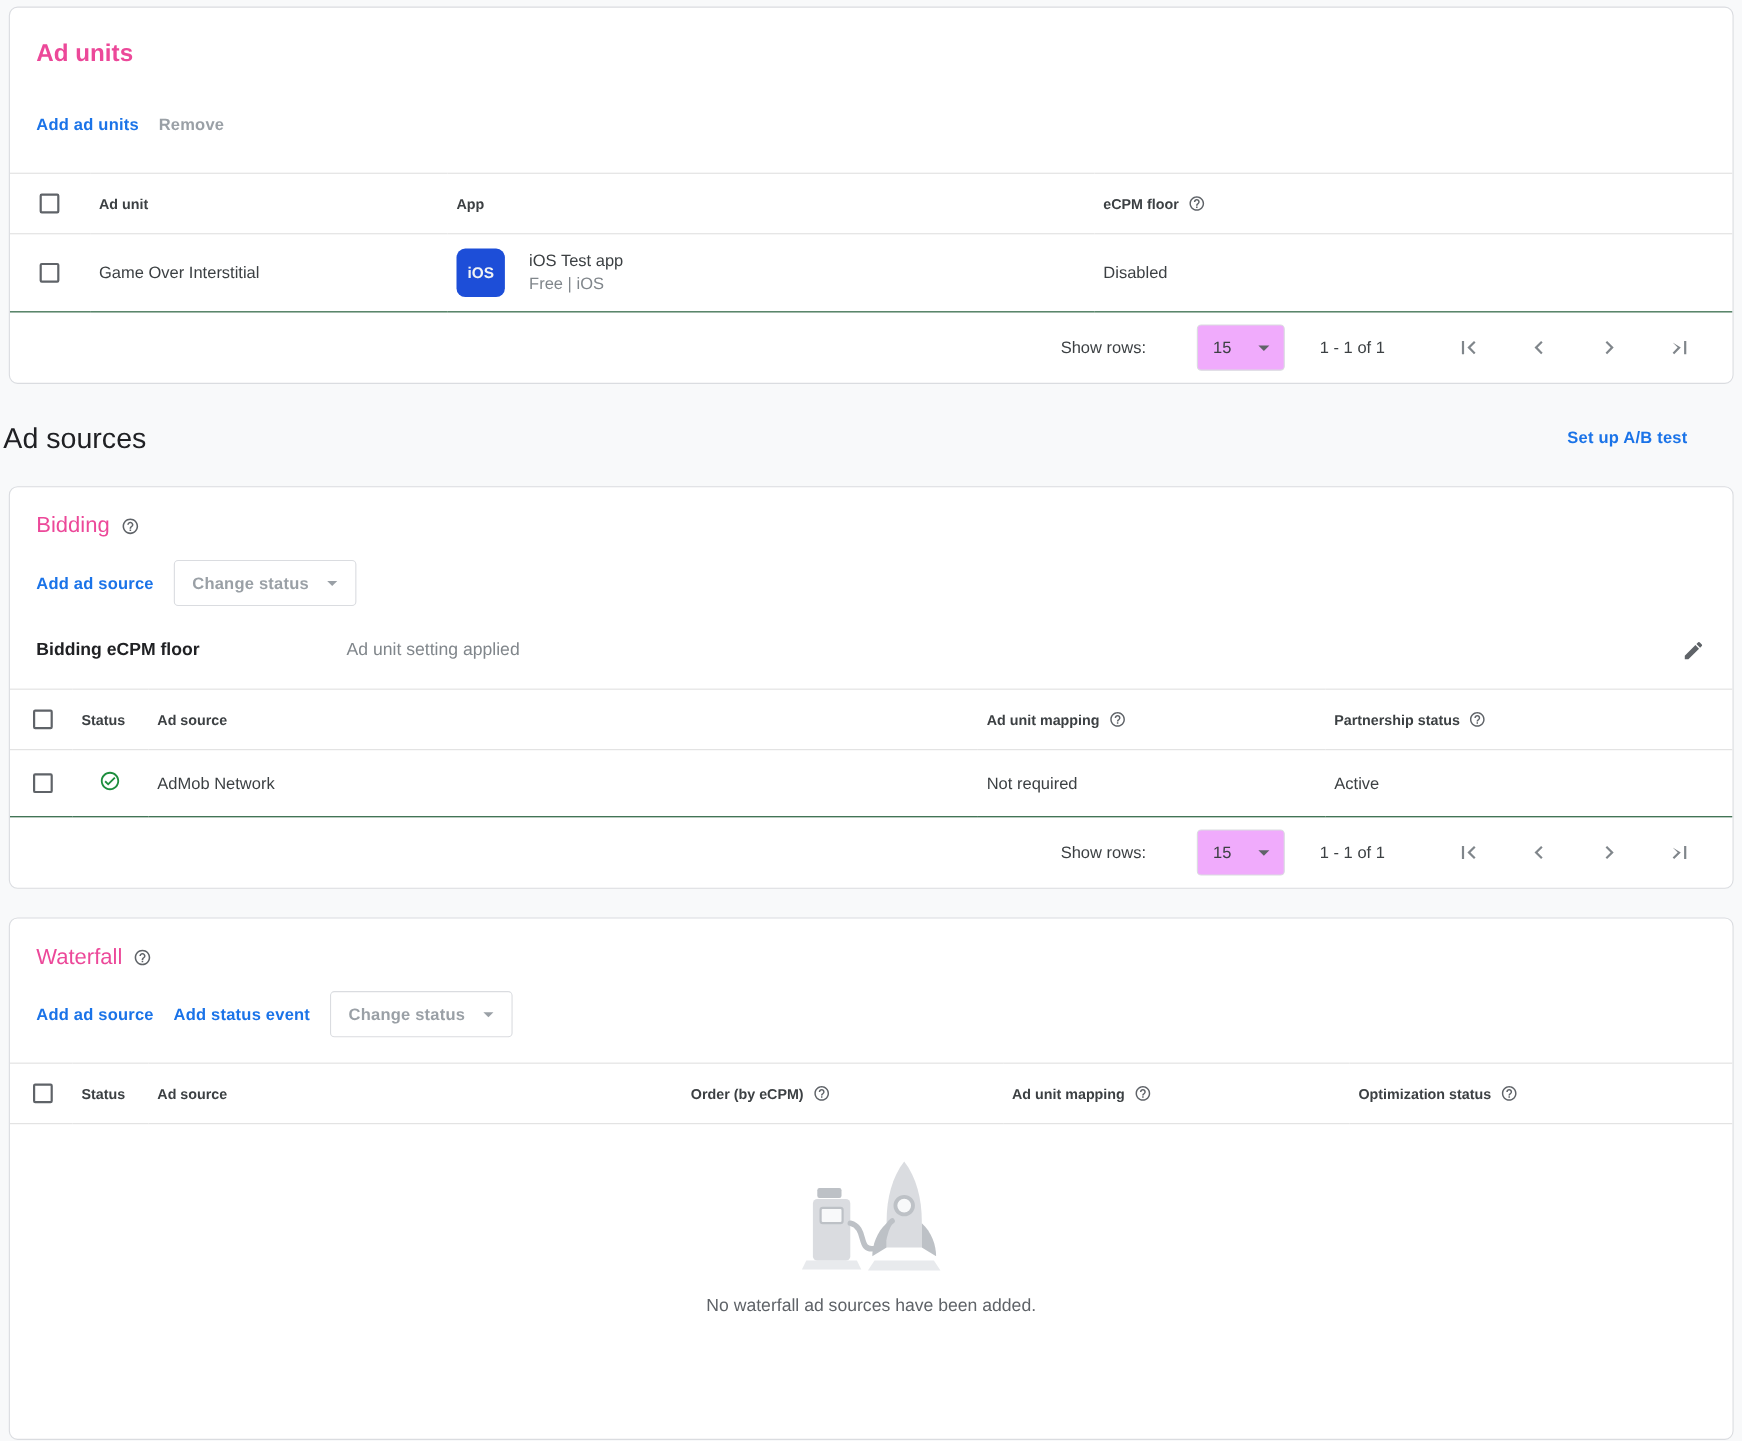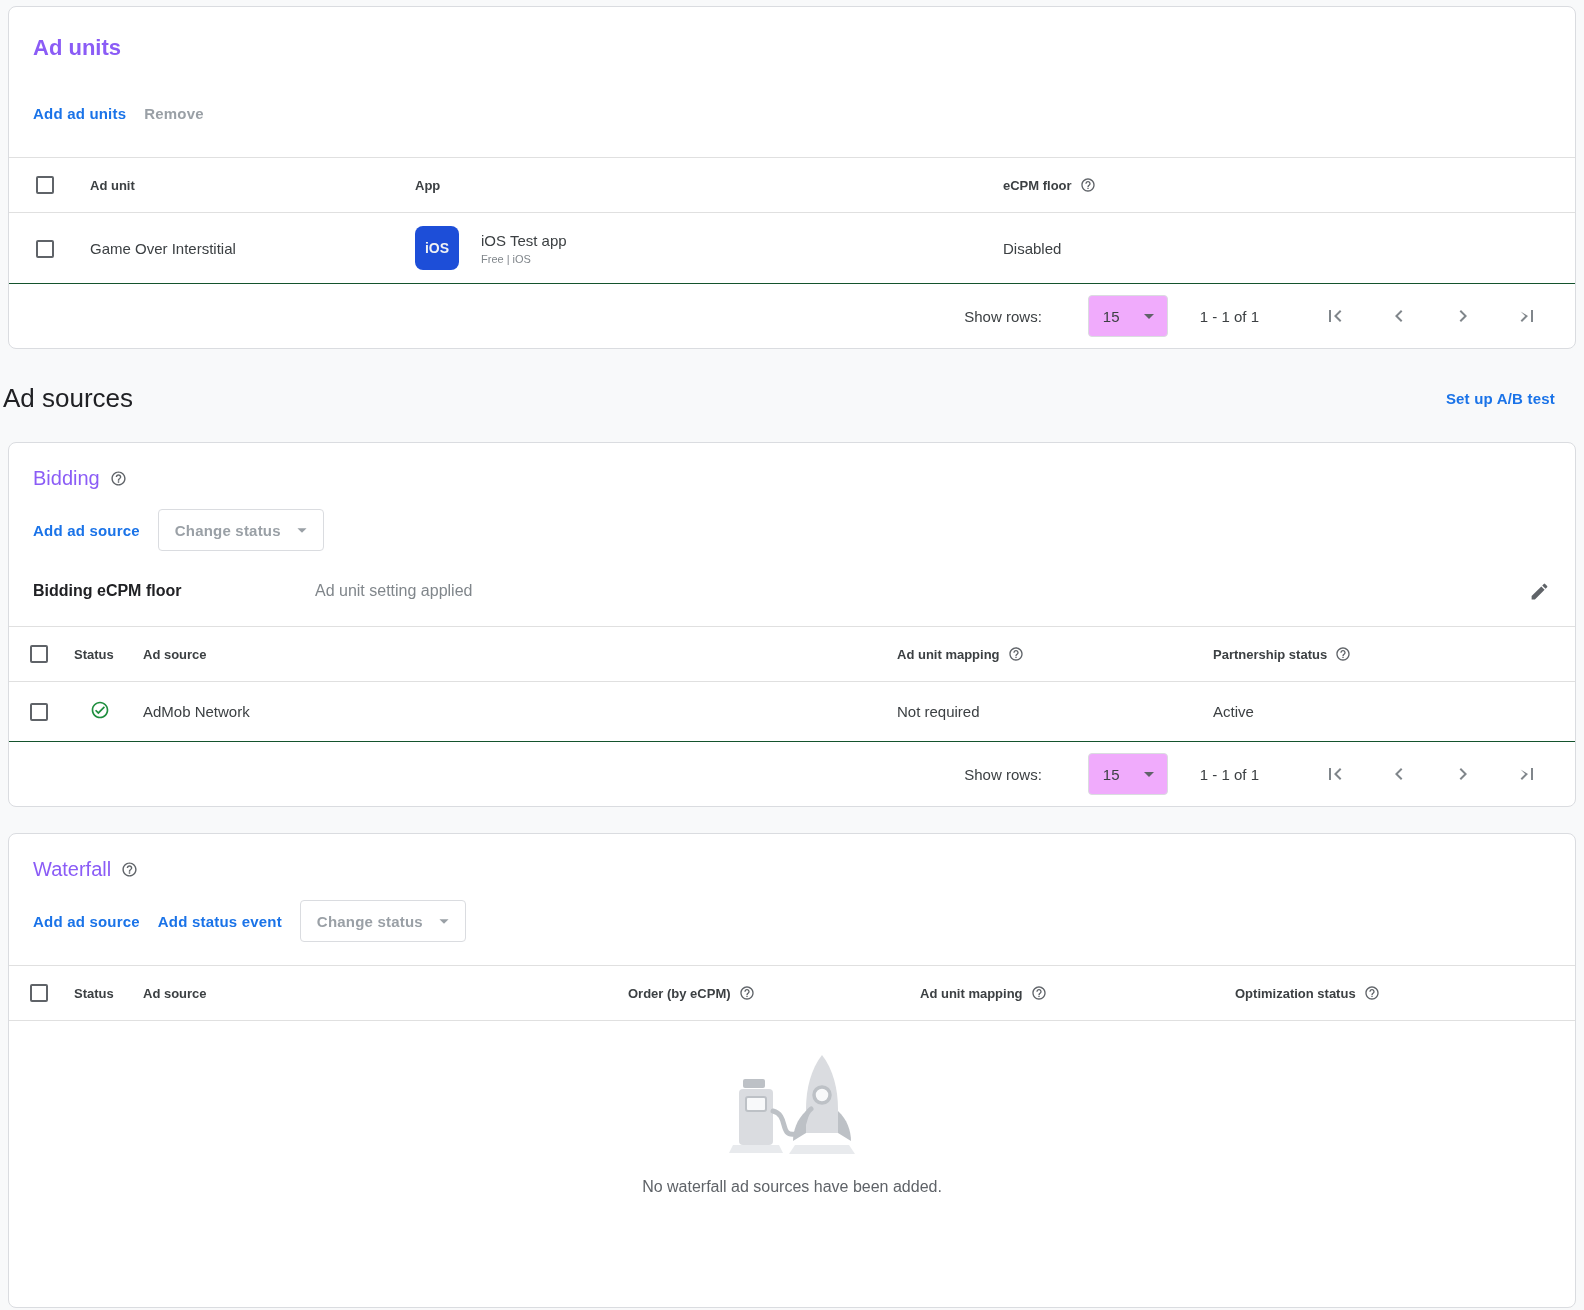--- a/index.html
+++ b/index.html
@@ -22,21 +22,21 @@
   }
   .card.first { margin-top: 6px; }
   .card.gap-top { margin-top: 26px; }
 
   .card-head { padding: 28px 24px 0 24px; }
   .card-head.small { padding-top: 24px; }
   .card-title {
     margin: 0;
     font-size: 22px;
     font-weight: 700;
-    color: #8b5cf6;
+    color: #ec4899;
     display: flex;
     align-items: center;
     gap: 10px;
   }
   .card-title.regular { font-size: 20px; font-weight: 400; }
 
   .links-row {
     display: flex;
     align-items: center;
     gap: 18px;
@@ -122,21 +122,21 @@
     background: #1d4ed8;
     color: #f1f3f4;
     font-weight: 700;
     font-size: 14px;
     display: flex;
     align-items: center;
     justify-content: center;
     flex: 0 0 auto;
   }
   .app-name { font-size: 15px; color: #3c4043; }
-  .app-meta { font-size: 11px; color: #80868b; margin-top: 4px; }
+  .app-meta { font-size: 15px; color: #80868b; margin-top: 4px; }
   .muted { color: #80868b; }
 
   .pagination {
     display: flex;
     align-items: center;
     justify-content: flex-end;
     height: 64px;
     padding-right: 36px;
   }
   .pag-label { font-size: 15px; color: #3c4043; margin-right: 12px; }
@@ -166,21 +166,21 @@
     cursor: pointer;
     display: inline-flex;
     align-items: center;
     justify-content: center;
   }
 
   .section-header {
     display: flex;
     align-items: center;
     justify-content: space-between;
-    padding: 34px 29px 28px 3px;
+    padding: 34px 50px 28px 3px;
   }
   .section-title { margin: 0; font-size: 26px; font-weight: 400; color: #202124; }
 
   .floor-row {
     display: flex;
     align-items: center;
     padding: 0 24px;
     margin-top: 16px;
     height: 46px;
   }

